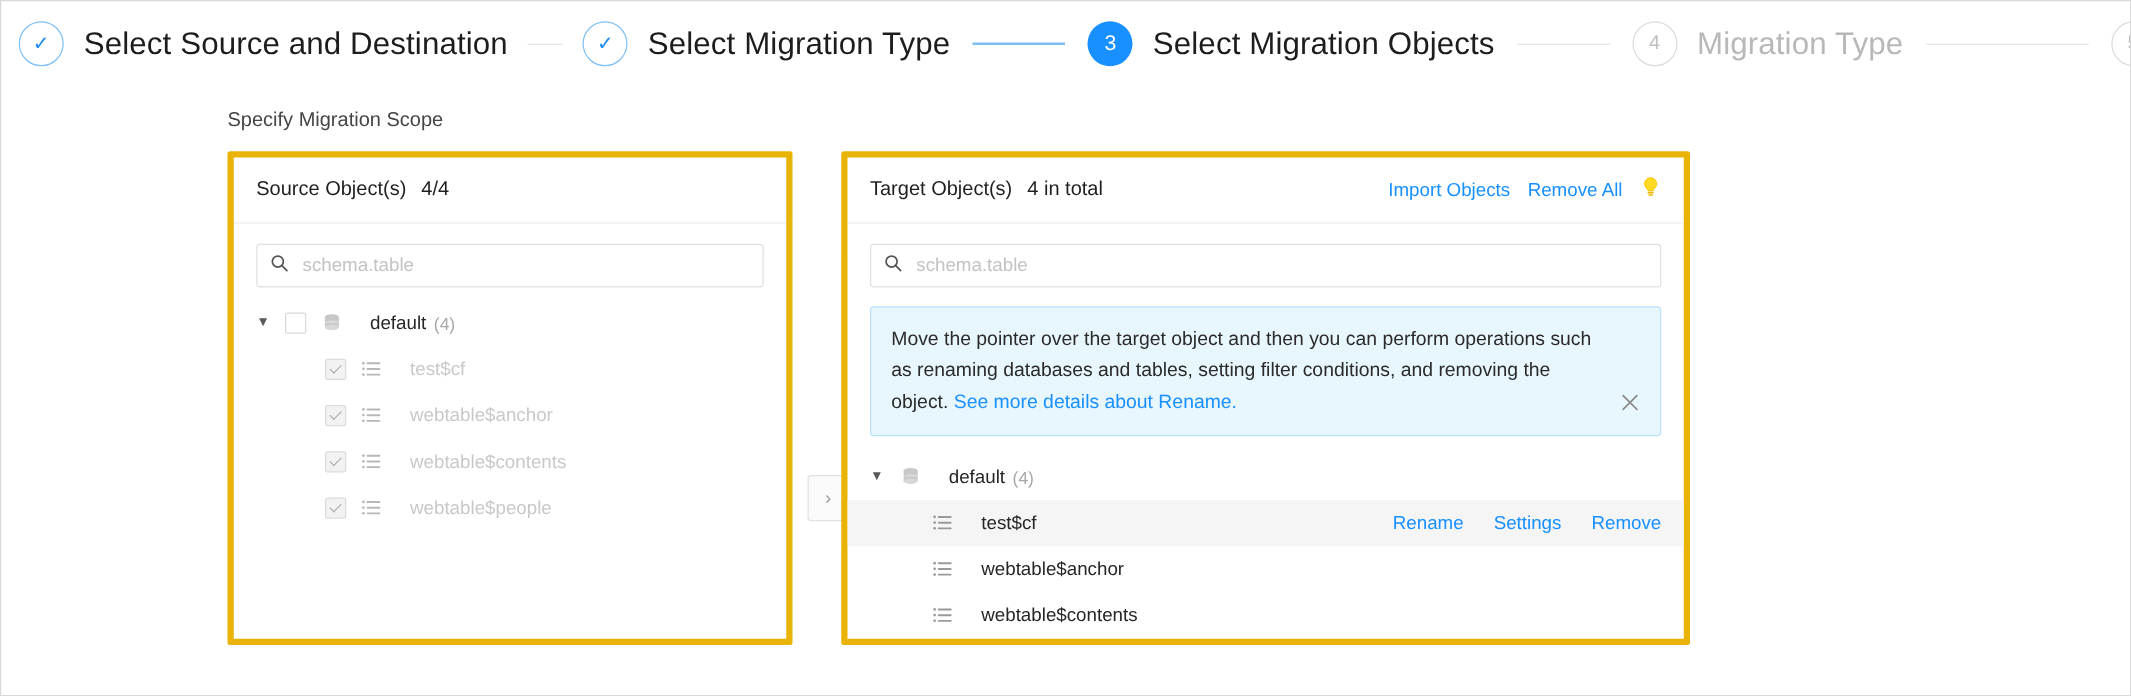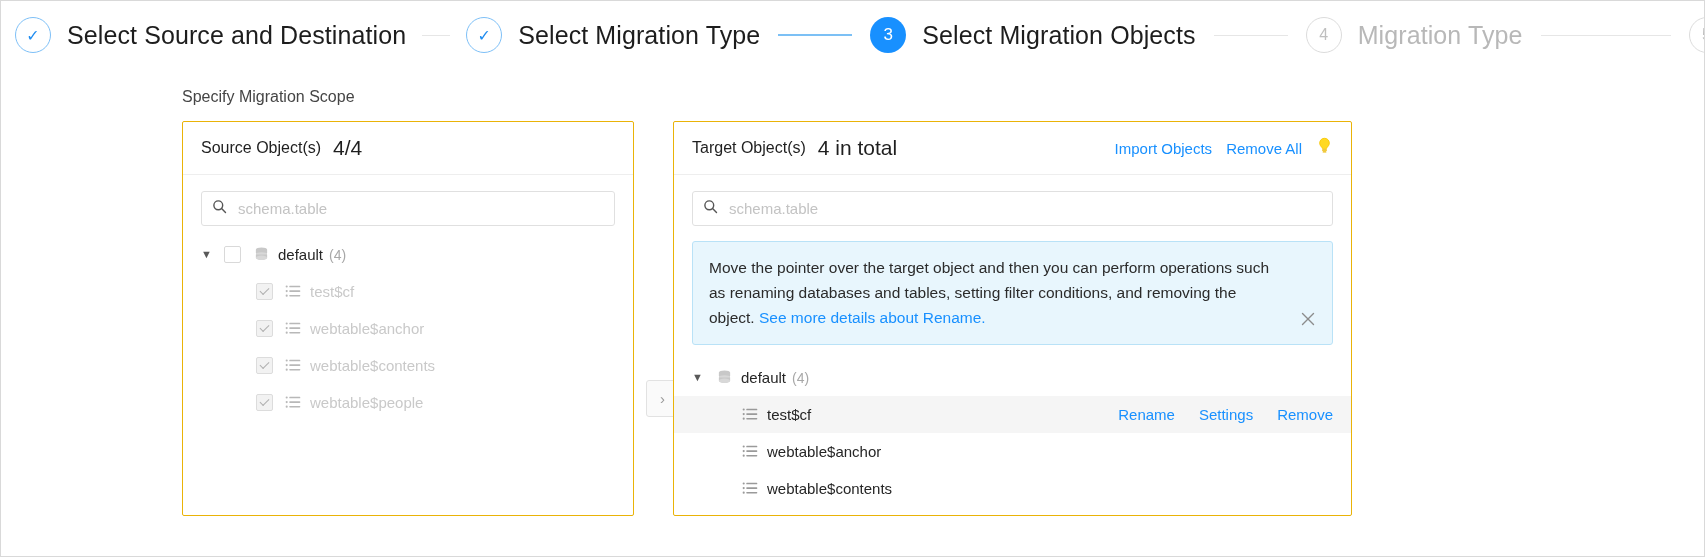--- a/index.html
+++ b/index.html
@@ -89,42 +89,42 @@
     left: 181px;
     top: 87px;
     font-size: 16px;
     color: #454545;
   }
 
   
   .panel {
     position: absolute;
     box-sizing: border-box;
-    border: 1px solid #eab308;
+    border: 5px solid #eab308;
     background: #ffffff;
     border-radius: 2px;
     overflow: hidden;
   }
   #source-panel { left: 181px; top: 120px; width: 452px; height: 395px; }
   #target-panel { left: 672px; top: 120px; width: 679px; height: 395px; }
 
   .panel-header {
     height: 53px;
     border-bottom: 1px solid #eeeeee;
     display: flex;
     align-items: center;
     padding: 0 18px;
     box-sizing: border-box;
   }
   .panel-title {
     font-size: 16px;
     color: #1f1f1f;
   }
   .panel-count {
-    font-size: 21px;
+    font-size: 16px;
     color: #1f1f1f;
     margin-left: 12px;
   }
   .panel-actions {
     margin-left: auto;
     display: flex;
     align-items: center;
     gap: 14px;
   }
   .link {
@@ -203,21 +203,21 @@
   .cb.checked-disabled::after {
     content: "";
     width: 8px; height: 4px;
     border-left: 1.6px solid #b0b0b0;
     border-bottom: 1.6px solid #b0b0b0;
     transform: rotate(-45deg) translate(1px, -1px);
   }
   .db-icon { margin-left: 12px; flex: 0 0 auto; display:flex; }
   .tbl-icon { flex: 0 0 auto; display:flex; }
   .node-name {
-    margin-left: 8px;
+    margin-left: 22px;
     font-size: 15px;
     color: #262626;
     white-space: nowrap;
   }
   .node-name.muted { color: #c9c9c9; }
   .node-sub {
     margin-left: 6px;
     font-size: 14px;
     color: #a8a8a8;
   }

